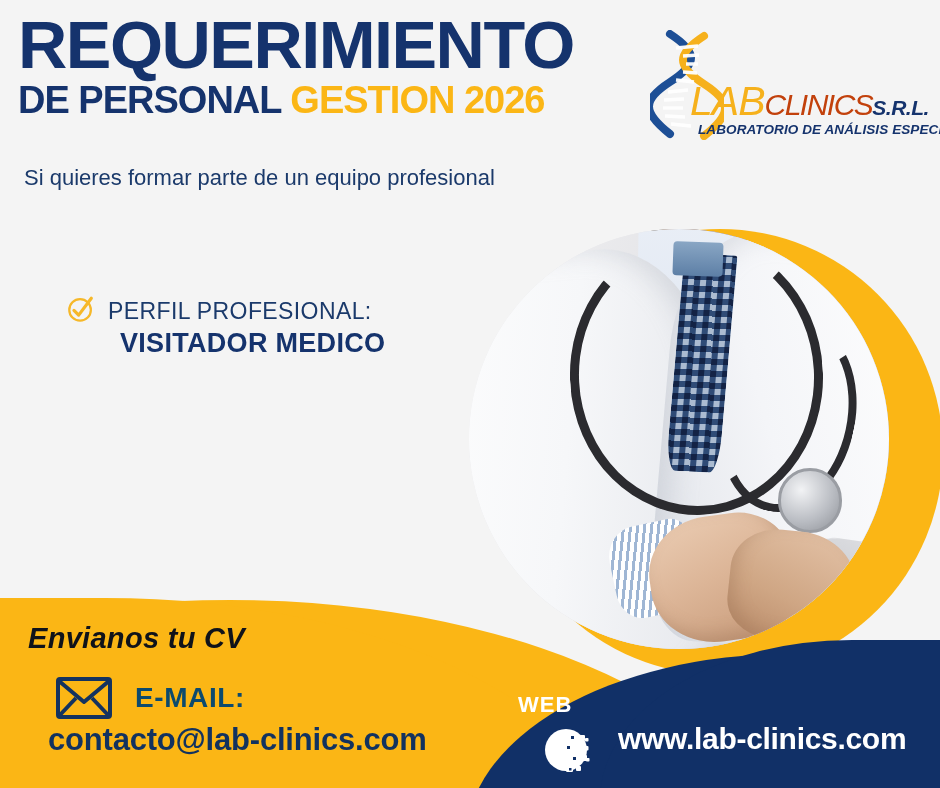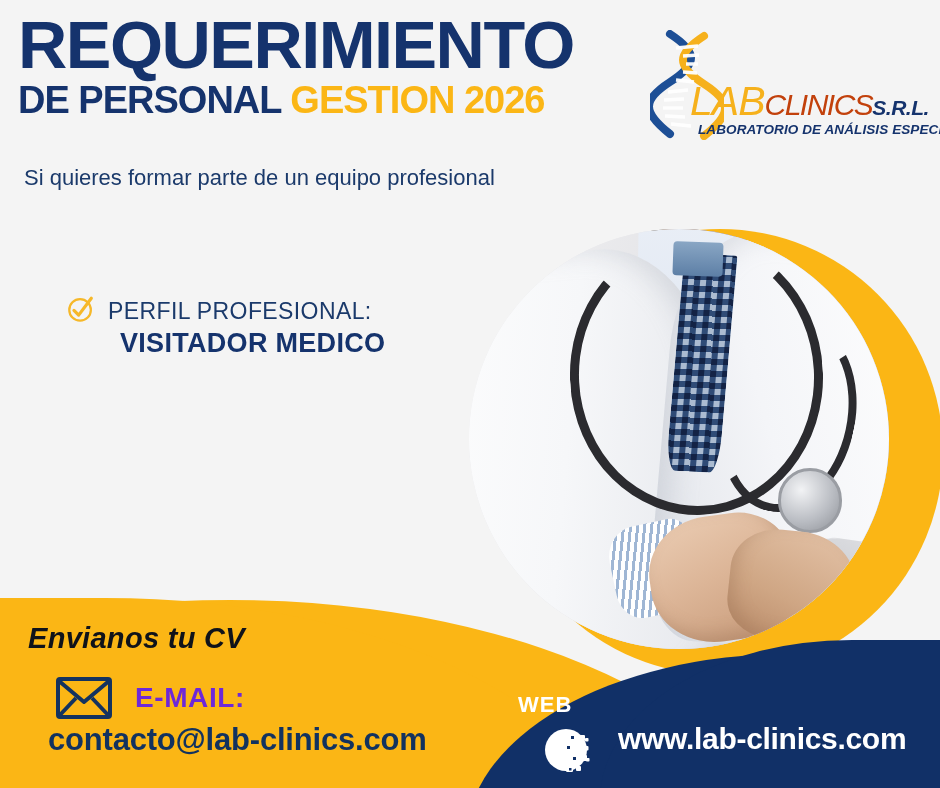--- a/index.html
+++ b/index.html
@@ -258,21 +258,21 @@
     font-size:29px;font-weight:bold;font-style:italic;
     color:#10131a;letter-spacing:0.3px;
   }
   .mail-row{
     position:absolute;left:55px;top:676px;
     display:flex;align-items:center;
   }
   .mail-icon{width:58px;height:44px;flex:0 0 58px;}
   .mail-label{
     margin-left:22px;font-size:28px;font-weight:bold;
-    color:#6d28d9;letter-spacing:0.6px;text-align:center;
+    color:#0c4a6e;letter-spacing:0.6px;text-align:center;
   }
   .mail-addr{
     position:absolute;left:48px;top:722px;
     font-size:31px;font-weight:bold;color:#12325f;
     letter-spacing:-0.2px;
   }
 
   
   .web-label{
     position:absolute;left:518px;top:692px;

